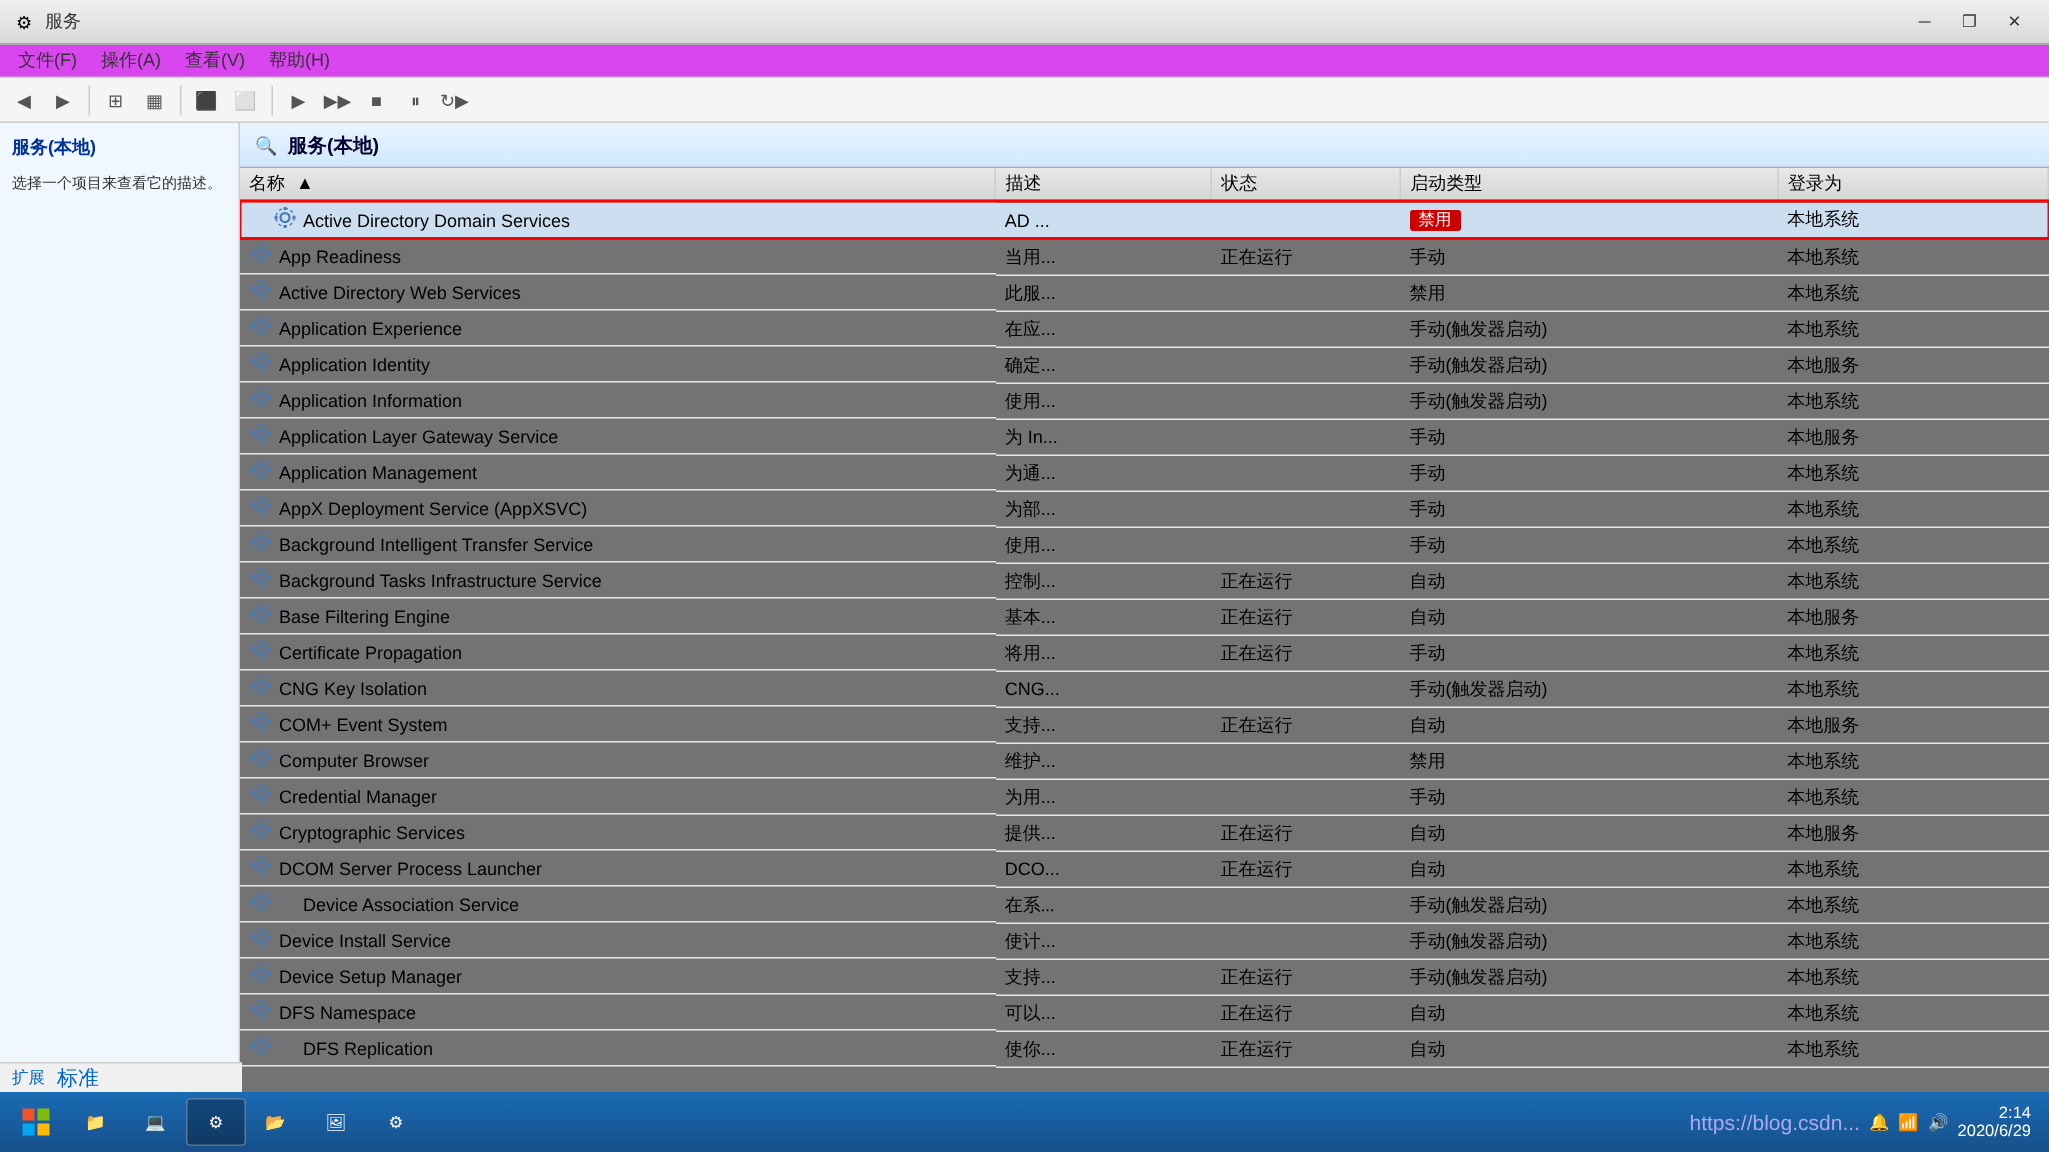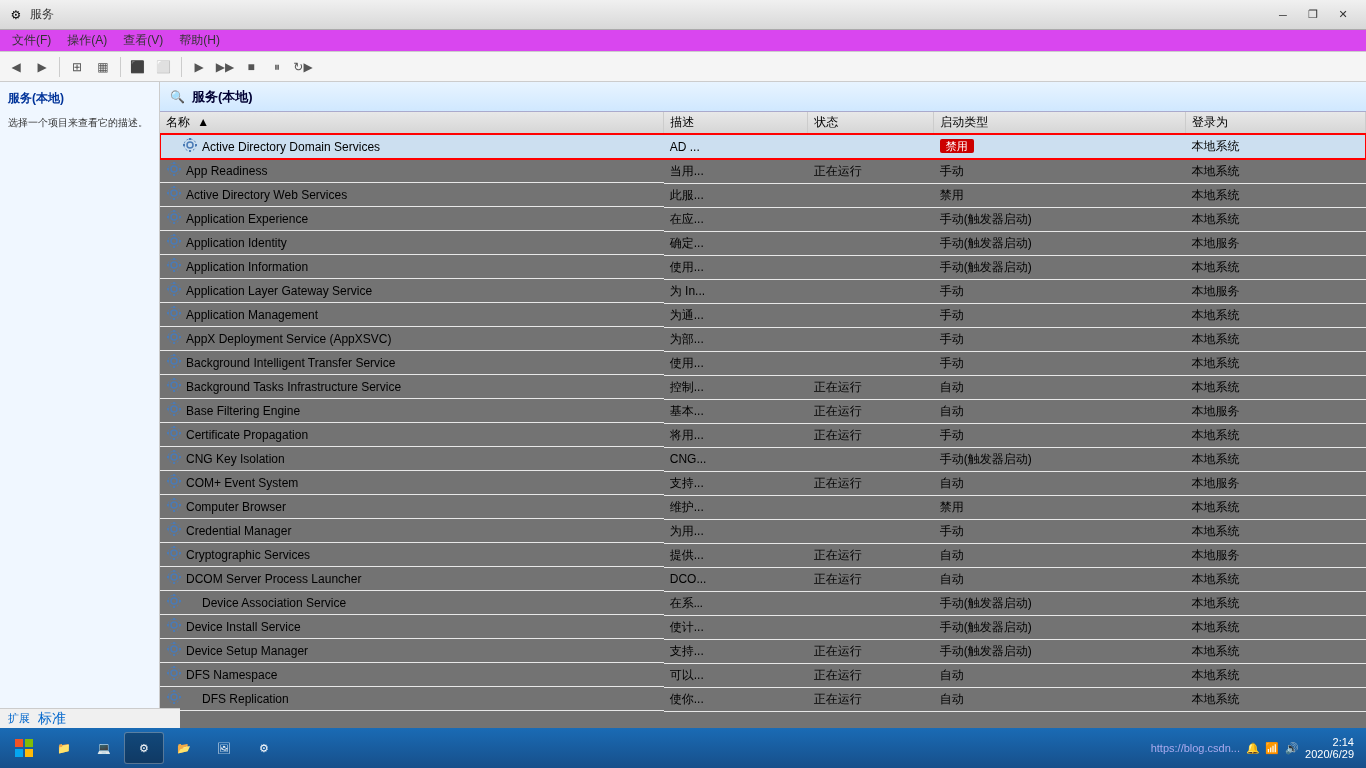--- a/index.html
+++ b/index.html
@@ -685,21 +685,21 @@
               <td>正在运行</td>
               <td>自动</td>
               <td>本地系统</td>
             </tr>
           </tbody>
       </table>
     </div>
   </div>
 </div>
 
-<div style="position:fixed; bottom:40px; left:0; height:20px; display:flex; align-items:center; padding:0 8px; background:#f0f0f0; border-top:1px solid #ccc; width:180px;">
+<div style="position:fixed; bottom:40px; left:0; height:20px; display:flex; align-items:center; padding:0 8px; background:#f0f0f0; border-top:1px solid #ccc; width:161px;">
   <span style="font-size:11px; color:#0066cc; cursor:pointer; margin-right:8px;">扩展</span>
   <span style="font-size:14px; color:#0066cc; cursor:pointer;">标准</span>
 </div>
 
 <div class="taskbar">
   <div class="start-btn">
     <svg width="20" height="20" viewBox="0 0 20 20">
       <rect x="1" y="1" width="8" height="8" fill="#f35325"></rect>
       <rect x="11" y="1" width="8" height="8" fill="#81bc06"></rect>
       <rect x="1" y="11" width="8" height="8" fill="#05a6f0"></rect>
@@ -718,21 +718,21 @@
   <div class="taskbar-item">
     <span>📂</span>
   </div>
   <div class="taskbar-item">
     <span>🖼</span>
   </div>
   <div class="taskbar-item">
     <span>⚙</span>
   </div>
   <div class="taskbar-right">
-    <span style="font-size:11px;color:#aae;">https://blog.csdn...</span>
+    <span style="font-size:14px;color:#aae;">https://blog.csdn...</span>
     <span>🔔</span>
     <span>📶</span>
     <span>🔊</span>
     <div class="taskbar-clock">
       <div>2:14</div>
       <div>2020/6/29</div>
     </div>
   </div>
 </div>
 

